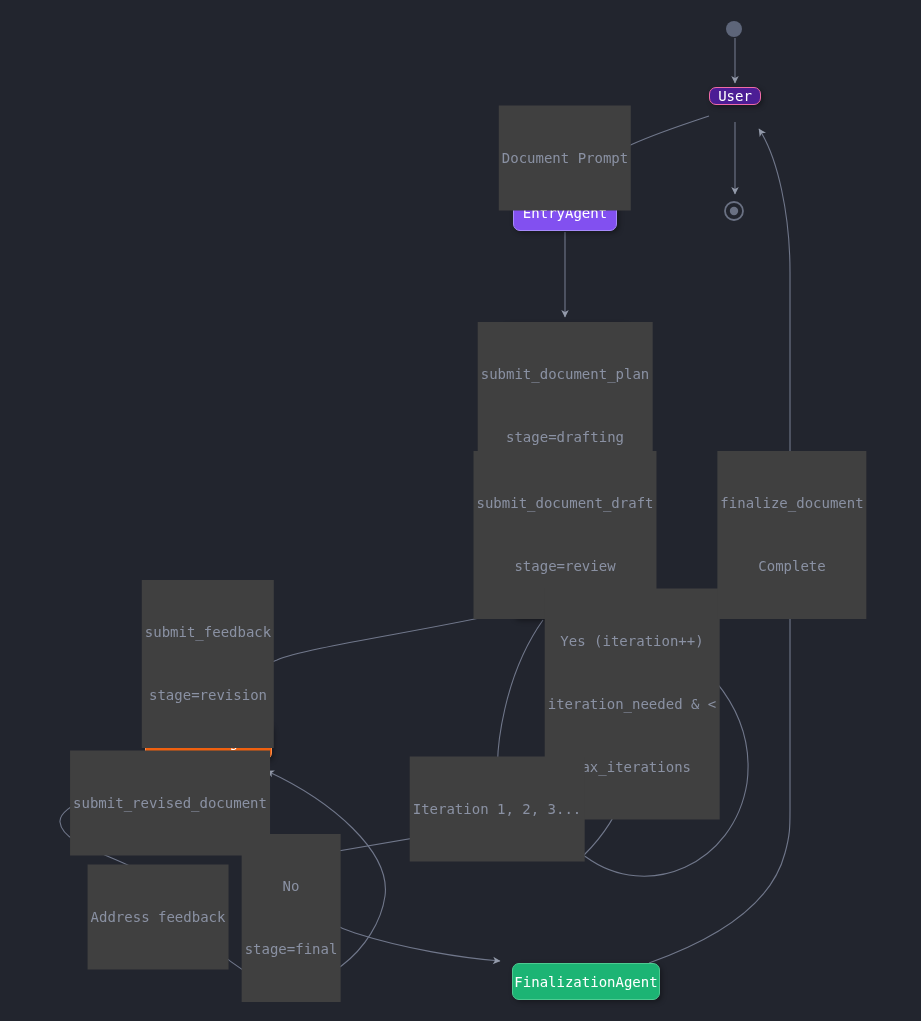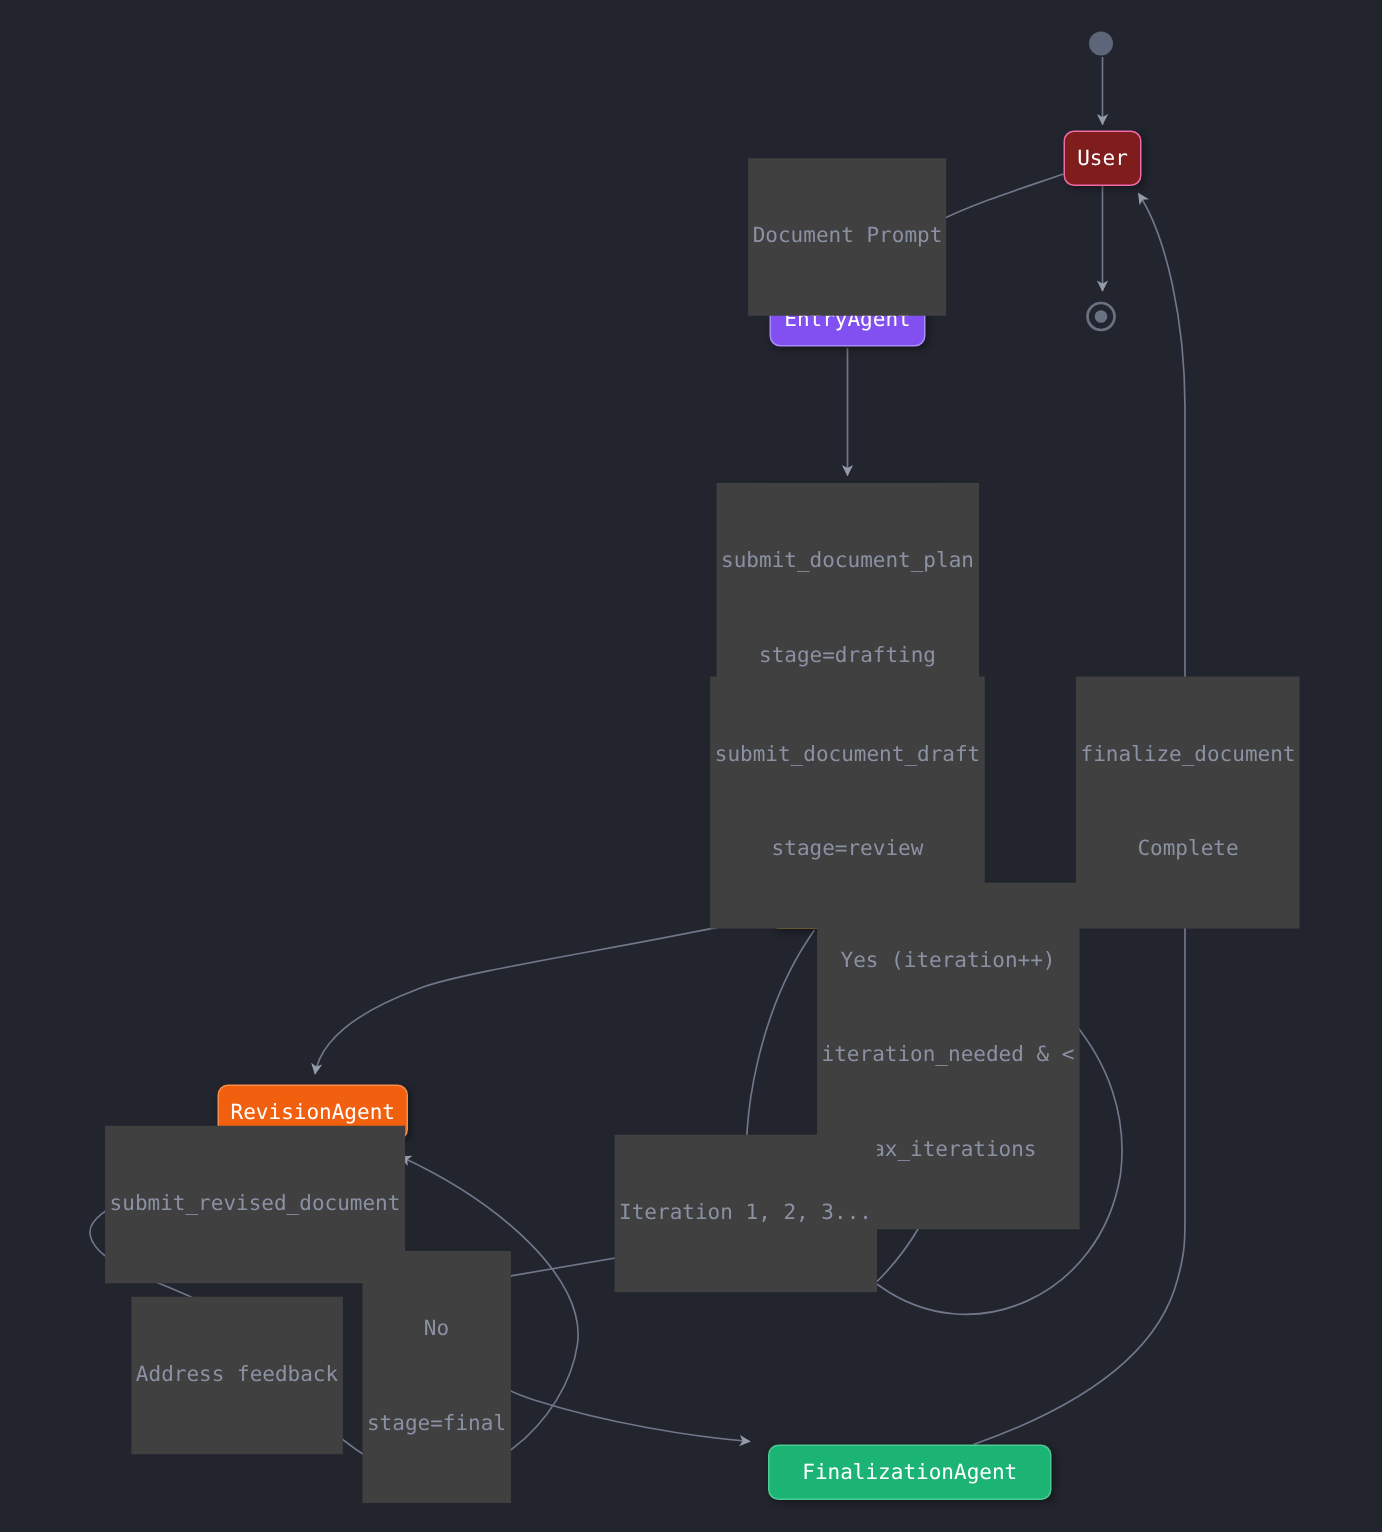--- a/index.html
+++ b/index.html
@@ -52,49 +52,53 @@
     </g>
 
     <circle cx="734" cy="29" r="8" fill="#5d6579"></circle>
     <g>
       <circle cx="734" cy="211" r="9" fill="#22252e" stroke="#6a7183" stroke-width="1.8"></circle>
       <circle cx="734" cy="211" r="4.2" fill="#6a7183"></circle>
     </g>
     <polygon points="291,839 311,858 291,877 271,858" fill="#2d3240" stroke="#717a8e" stroke-width="1.2"></polygon>
   </svg>
 
-  <div class="node" style="left: 709px; top: 87px; width: 52px; height: 37px; background-color: #7f1d1d; border-color: rgb(239, 107, 167);">User</div>
+  <div class="node" style="left: 709px; top: 87px; width: 52px; height: 18px; background-color: #4c1d95; border-color: rgb(239, 107, 167);">User</div>
 
   <div class="node" style="left: 513px; top: 194px; width: 104px; height: 37px; background-color: rgb(130, 80, 240); border-color: rgb(167, 139, 250);">EntryAgent</div>
 
   <div class="node" style="left: 501px; top: 323px; width: 128px; height: 37px; background-color: rgb(26, 163, 207); border-color: rgb(76, 195, 226);">PlanningAgent</div>
 
   <div class="node" style="left: 501px; top: 452px; width: 128px; height: 37px; background-color: rgb(18, 177, 119); border-color: rgb(66, 205, 152);">DraftingAgent</div>
 
   <div class="node" style="left: 512px; top: 582px; width: 107px; height: 37px; background-color: rgb(238, 146, 17); border-color: rgb(248, 177, 60);">ReviewAgent</div>
 
   <div class="node" style="left: 145px; top: 723px; width: 127px; height: 37px; background-color: rgb(240, 96, 15); border-color: rgb(249, 141, 74);">RevisionAgent</div>
 
-  <div class="node" style="left: 512px; top: 963px; width: 189px; height: 37px; background-color: rgb(28, 180, 116); border-color: rgb(78, 203, 146);">FinalizationAgent</div>
+  <div class="node" style="left: 512px; top: 963px; width: 148px; height: 37px; background-color: rgb(28, 180, 116); border-color: rgb(78, 203, 146);">FinalizationAgent</div>
 
   <div class="elabel" style="left:565px; top:158px;">
     <div>Document Prompt</div>
   </div>
 
 
   <div class="elabel" style="left:565px; top:406px;">
     <div>submit_document_plan</div>
     <div>stage=drafting</div>
   </div>
 
   <div class="elabel" style="left:565px; top:535px;">
     <div>submit_document_draft</div>
     <div>stage=review</div>
   </div>
 
+  <div class="elabel" style="left:208px; top:664px;">
+    <div>submit_feedback</div>
+    <div>stage=revision</div>
+  </div>
 
   <div class="elabel" style="left:632px; top:704px;">
     <div>Yes (iteration++)</div>
     <div>iteration_needed &amp; &lt;</div>
     <div>max_iterations</div>
   </div>
 
   <div class="elabel" style="left:125px; top:803px;margin-left:45px;">
     <div>submit_revised_document</div>
   </div>

